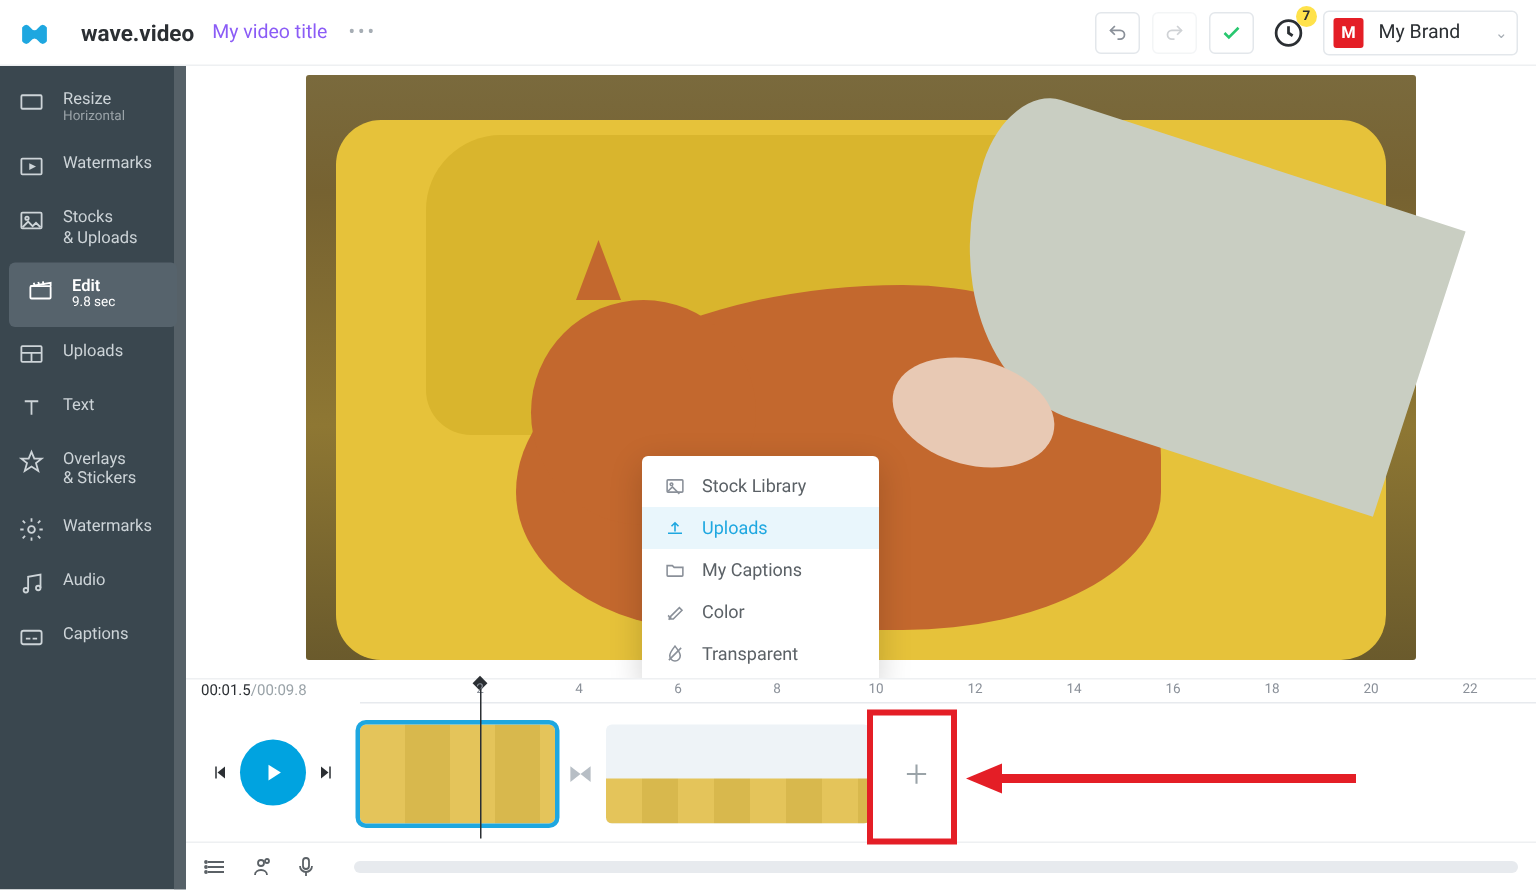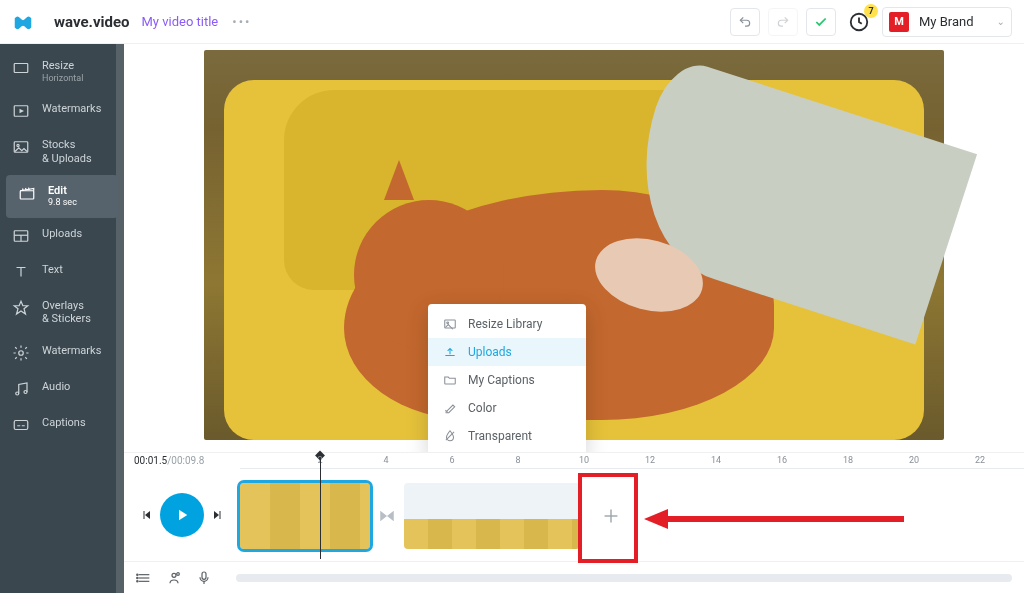--- a/index.html
+++ b/index.html
@@ -358,21 +358,21 @@
 
         <div class="popover">
           <div class="pop-item">
             <span class="pic">
                 <svg viewBox="0 0 24 24">
                   <rect x="3" y="5" width="18" height="14" rx="1"></rect>
                   <circle cx="8" cy="10" r="1.5"></circle>
                   <path d="M4 18l5-5 8 8"></path>
                 </svg>
               </span>
-            <span>Resize Library</span>
+            <span>Stock Library</span>
           </div>
           <div class="pop-item hl">
             <span class="pic">
                 <svg viewBox="0 0 24 24">
                   <path d="M12 16V6M8 10l4-4 4 4"></path>
                   <path d="M4 18h16"></path>
                 </svg>
               </span>
             <span>Uploads</span>
           </div>

